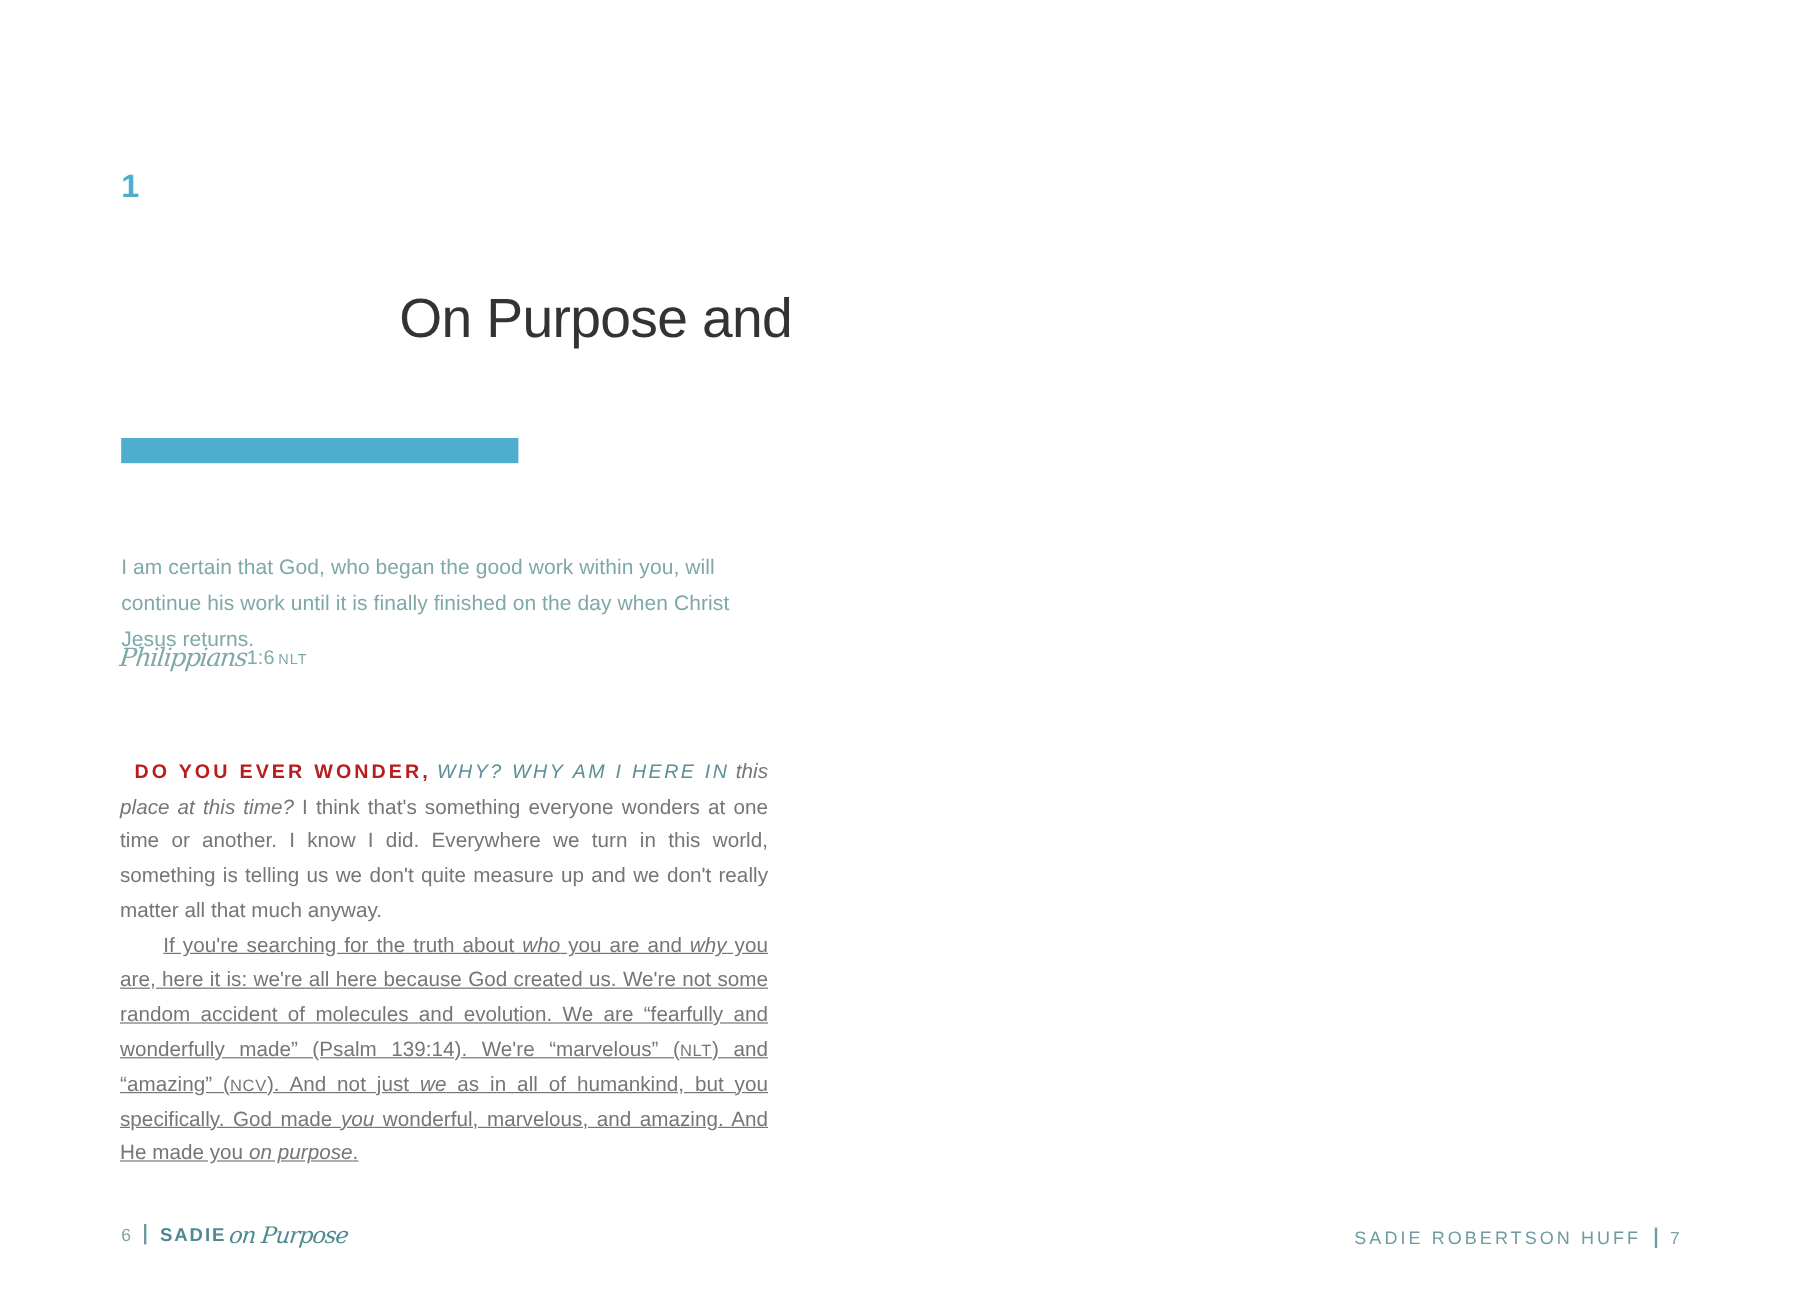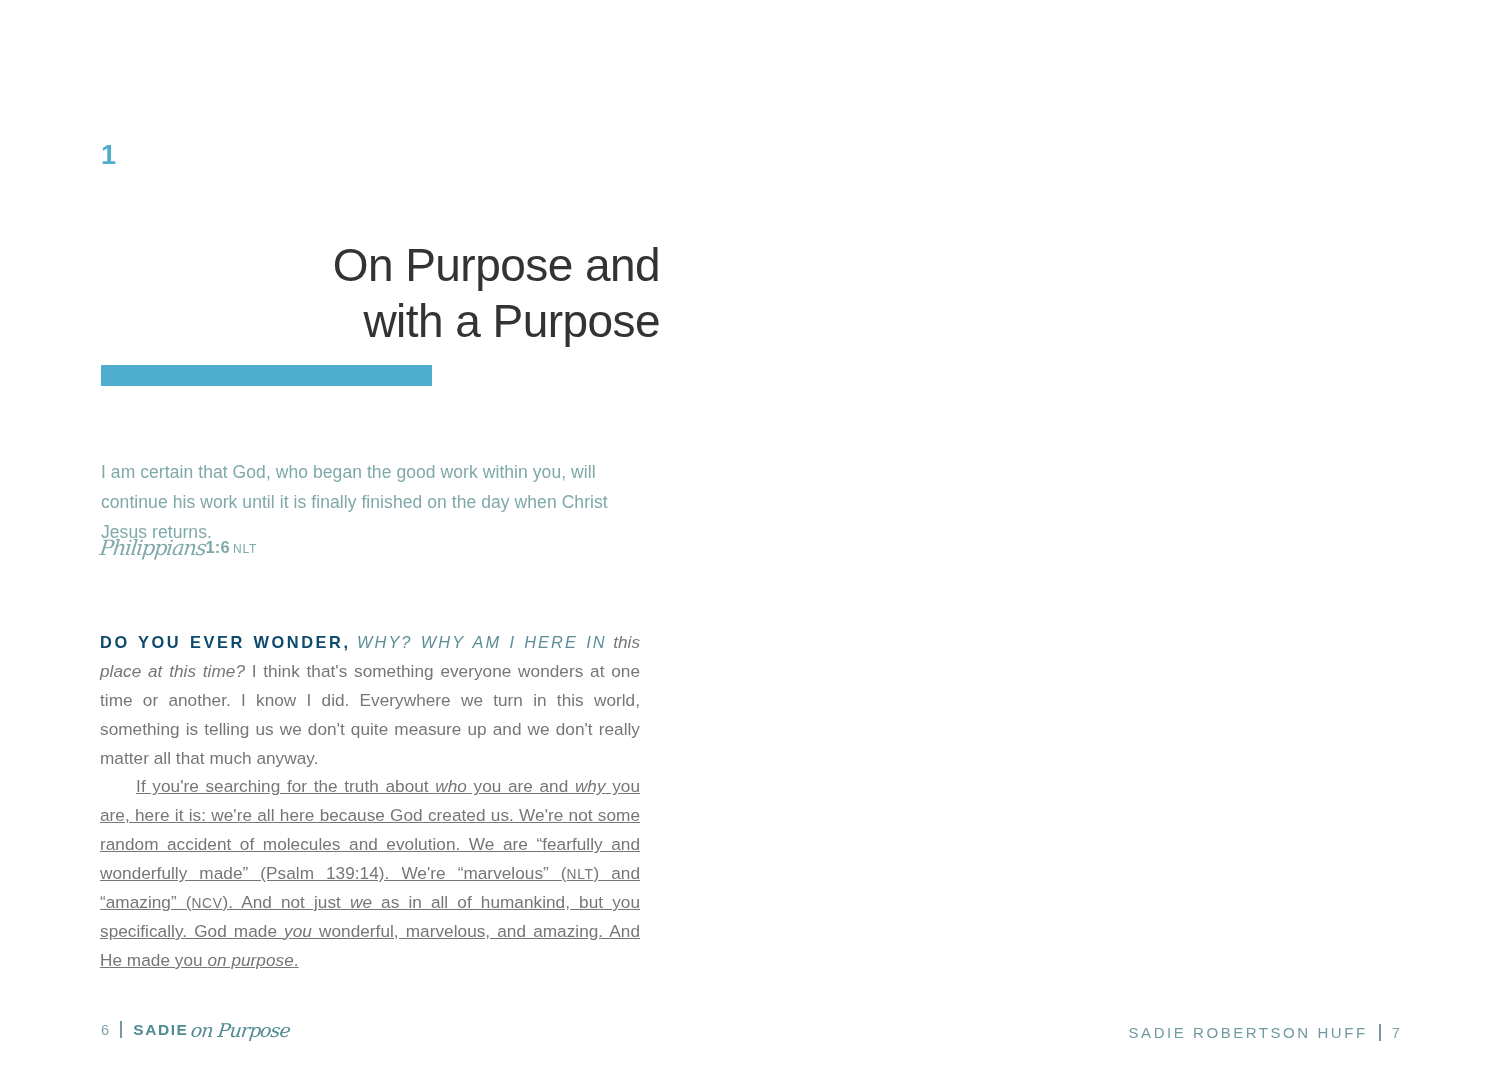--- a/index.html
+++ b/index.html
@@ -92,21 +92,21 @@
     font-family: "DejaVu Serif", serif;
     font-style: italic;
     font-weight: 400;
     font-size: 21px;
     letter-spacing: -0.055em;
     transform: skewX(-6deg);
     display: inline-block;
     vertical-align: -2px;
   }
   .ref-verse {
-    font-weight: 700;
+    font-weight: 400;
     font-size: 16.5px;
     letter-spacing: 0.01em;
     margin-top: 30px;
   }
   .ref-version {
     font-size: 12px;
     letter-spacing: 0.07em;
     font-weight: 400;
     margin-left: 3px;
   }
@@ -123,24 +123,25 @@
   }
   .body-left {
     left: 100px;
     top: 628px;
     width: 540px;
   }
   .body-col p { margin: 0; }
   .body-col p + p { text-indent: 2.1em; text-decoration: underline; }
 
   .lead-in {
-    color: #0c4a6e;
+    color: #b91c1c;
     font-weight: 700;
     letter-spacing: 0.155em;
     font-size: 16.4px;
+    margin-left: 12px;
   }
   .lead-in-italic {
     color: #5C8E96;
     font-weight: 400;
     font-style: italic;
     letter-spacing: 0.125em;
     font-size: 16.4px;
   }
   em { font-style: italic; }
   .smallcaps {
@@ -196,21 +197,20 @@
 <body>
 
 <div class="spread">
 
   <div class="page page-left">
 
     <div class="chapter-number">1</div>
 
     <h1 class="chapter-title">
       <span>On Purpose and</span><br>
-      <span>with a Purpose</span>
     </h1>
 
     <div class="accent-bar"></div>
 
     <div class="scripture">I am certain that God, who began the good work within you, will continue his work until it is finally finished on the day when Christ Jesus returns.</div>
 
     <div class="scripture-ref">
       <span class="script-font">Philippians</span><span class="ref-verse">1:6</span><span class="ref-version">NLT</span>
     </div>
 

